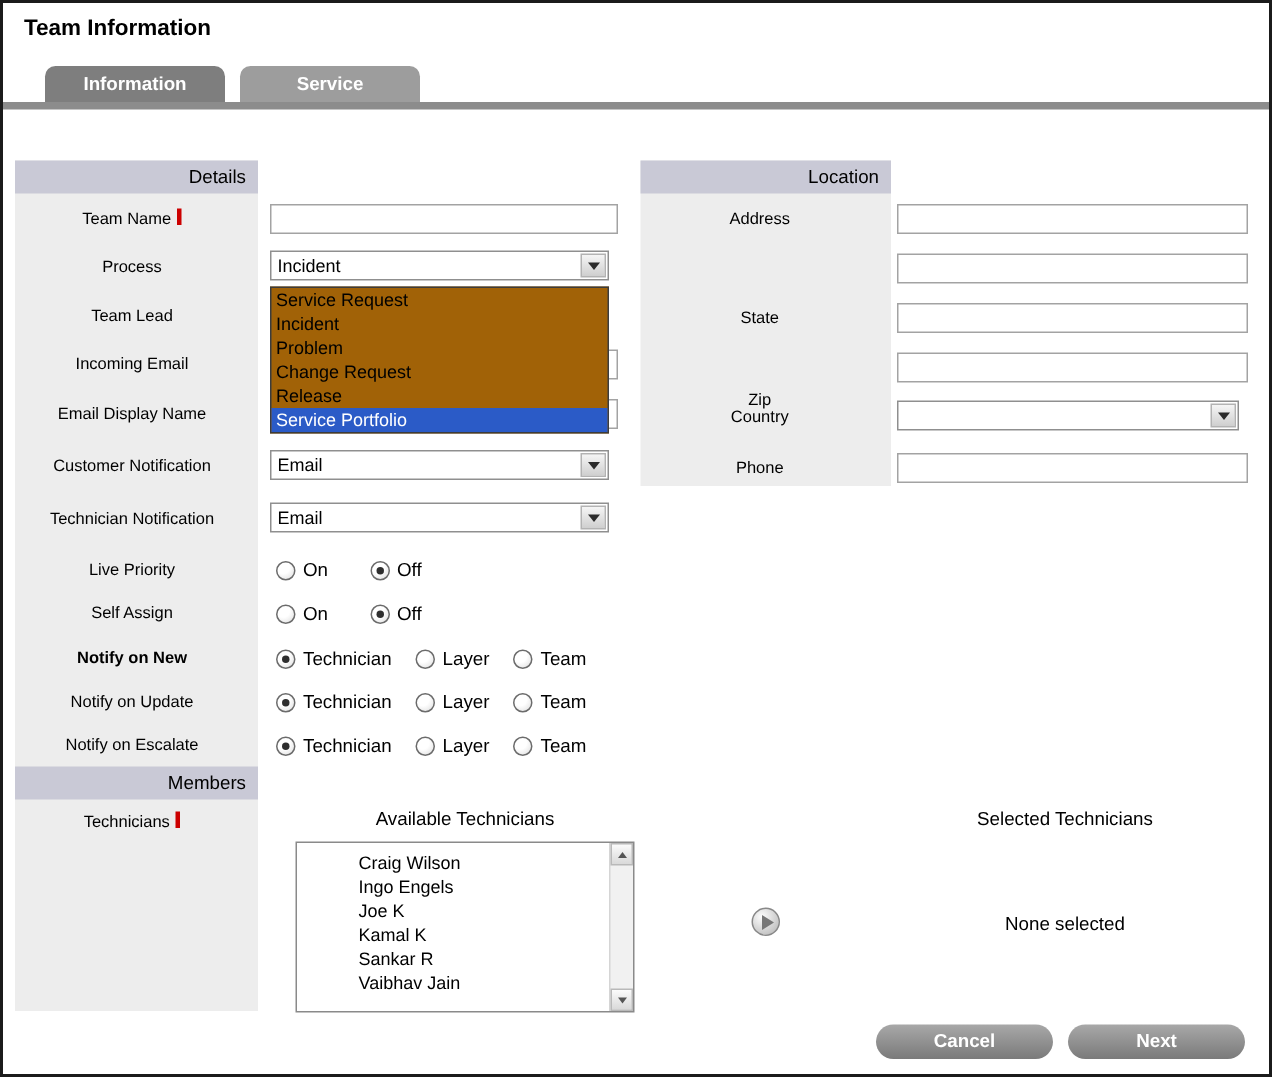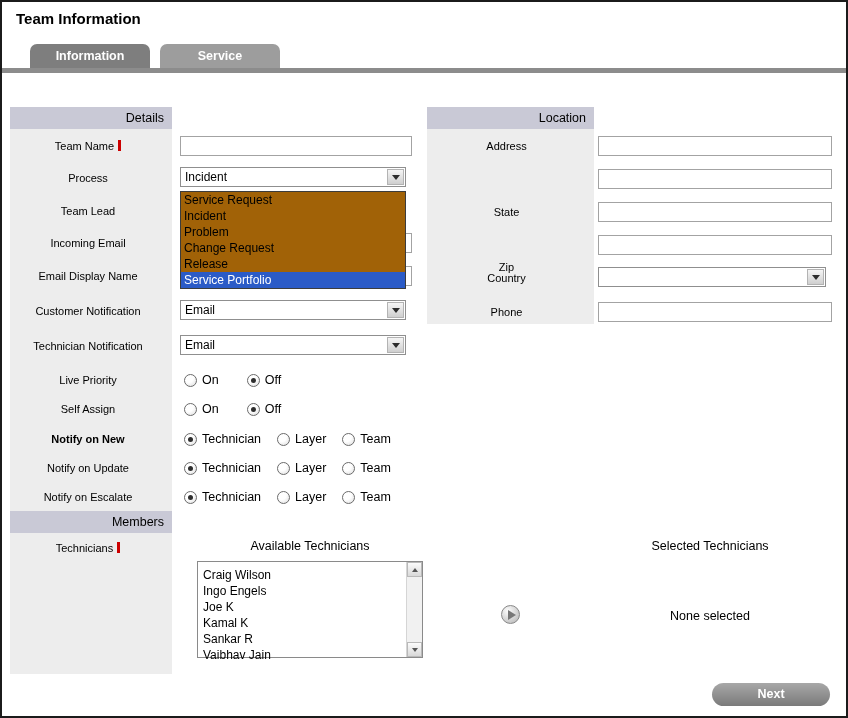--- a/index.html
+++ b/index.html
@@ -216,21 +216,21 @@
   </div>
   <input class="abs tinput" style="left: 596px; top: 300px; width: 234px;">
 
   <div class="abs flabel" style="left:8px; top:536px; width:156px;">
     <span>Technicians</span><span class="req"></span>
   </div>
 
   <div class="abs cl" style="left:195px; top:537px; width:226px;">Available Technicians</div>
   <div class="abs cl" style="left:596px; top:537px; width:224px;">Selected Technicians</div>
 
-  <div class="abs listbox" style="left:195px; top:559px; width:226px; height:97px;">
+  <div class="abs listbox" style="left:195px; top:559px; width:226px; height:114px;padding-left:36px;">
     <div class="litem">Craig Wilson</div>
     <div class="litem">Ingo Engels</div>
     <div class="litem">Joe K</div>
     <div class="litem">Kamal K</div>
     <div class="litem">Sankar R</div>
     <div class="litem">Vaibhav Jain</div>
     <div class="scroll">
       <div class="sbtn" style="top:0;">
           <span class="arr-up"></span>
         </div>
@@ -239,15 +239,16 @@
         </div>
     </div>
   </div>
 
   <div class="abs movebtn" style="left:499px; top:603px;">
     <span class="play"></span>
   </div>
 
   <div class="abs cl" style="left:596px; top:607px; width:224px;">None selected</div>
 
+  <div class="abs btn" style="left:582px; top:681px; width:118px;">Cancel</div>
   <div class="abs btn" style="left:710px; top:681px; width:118px;">Next</div>
 
 </div>
 
 </body></html>

